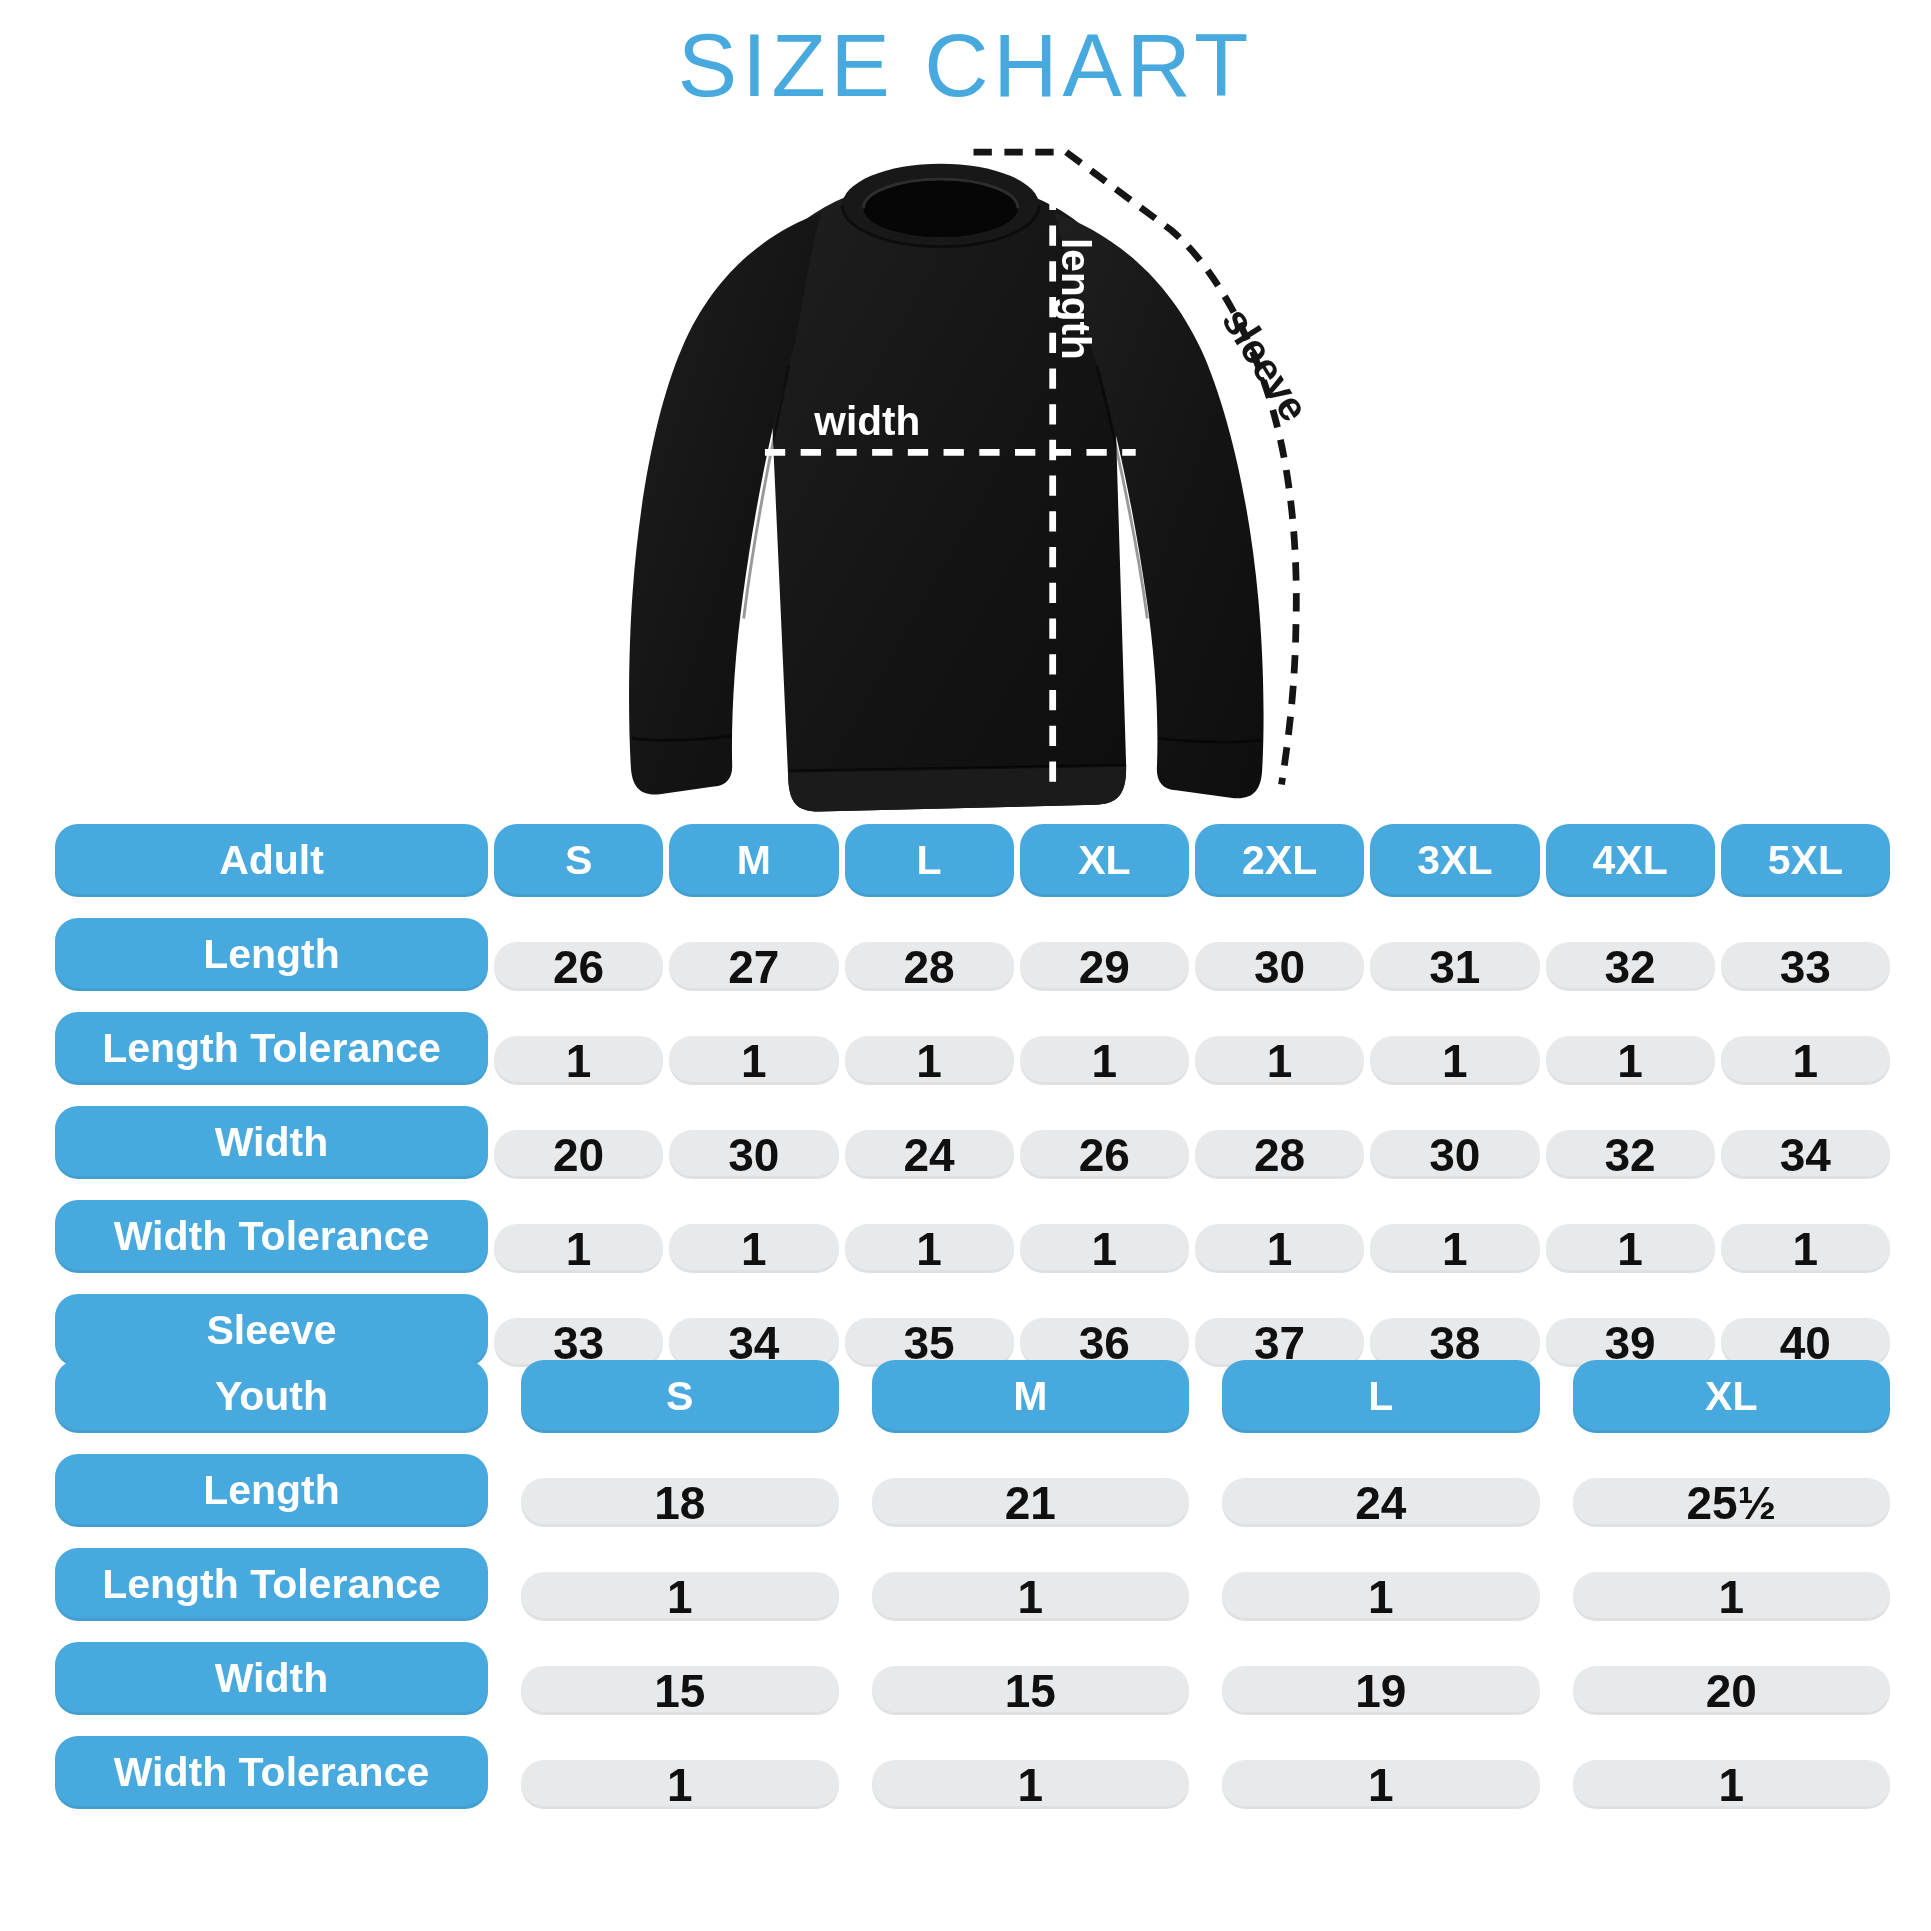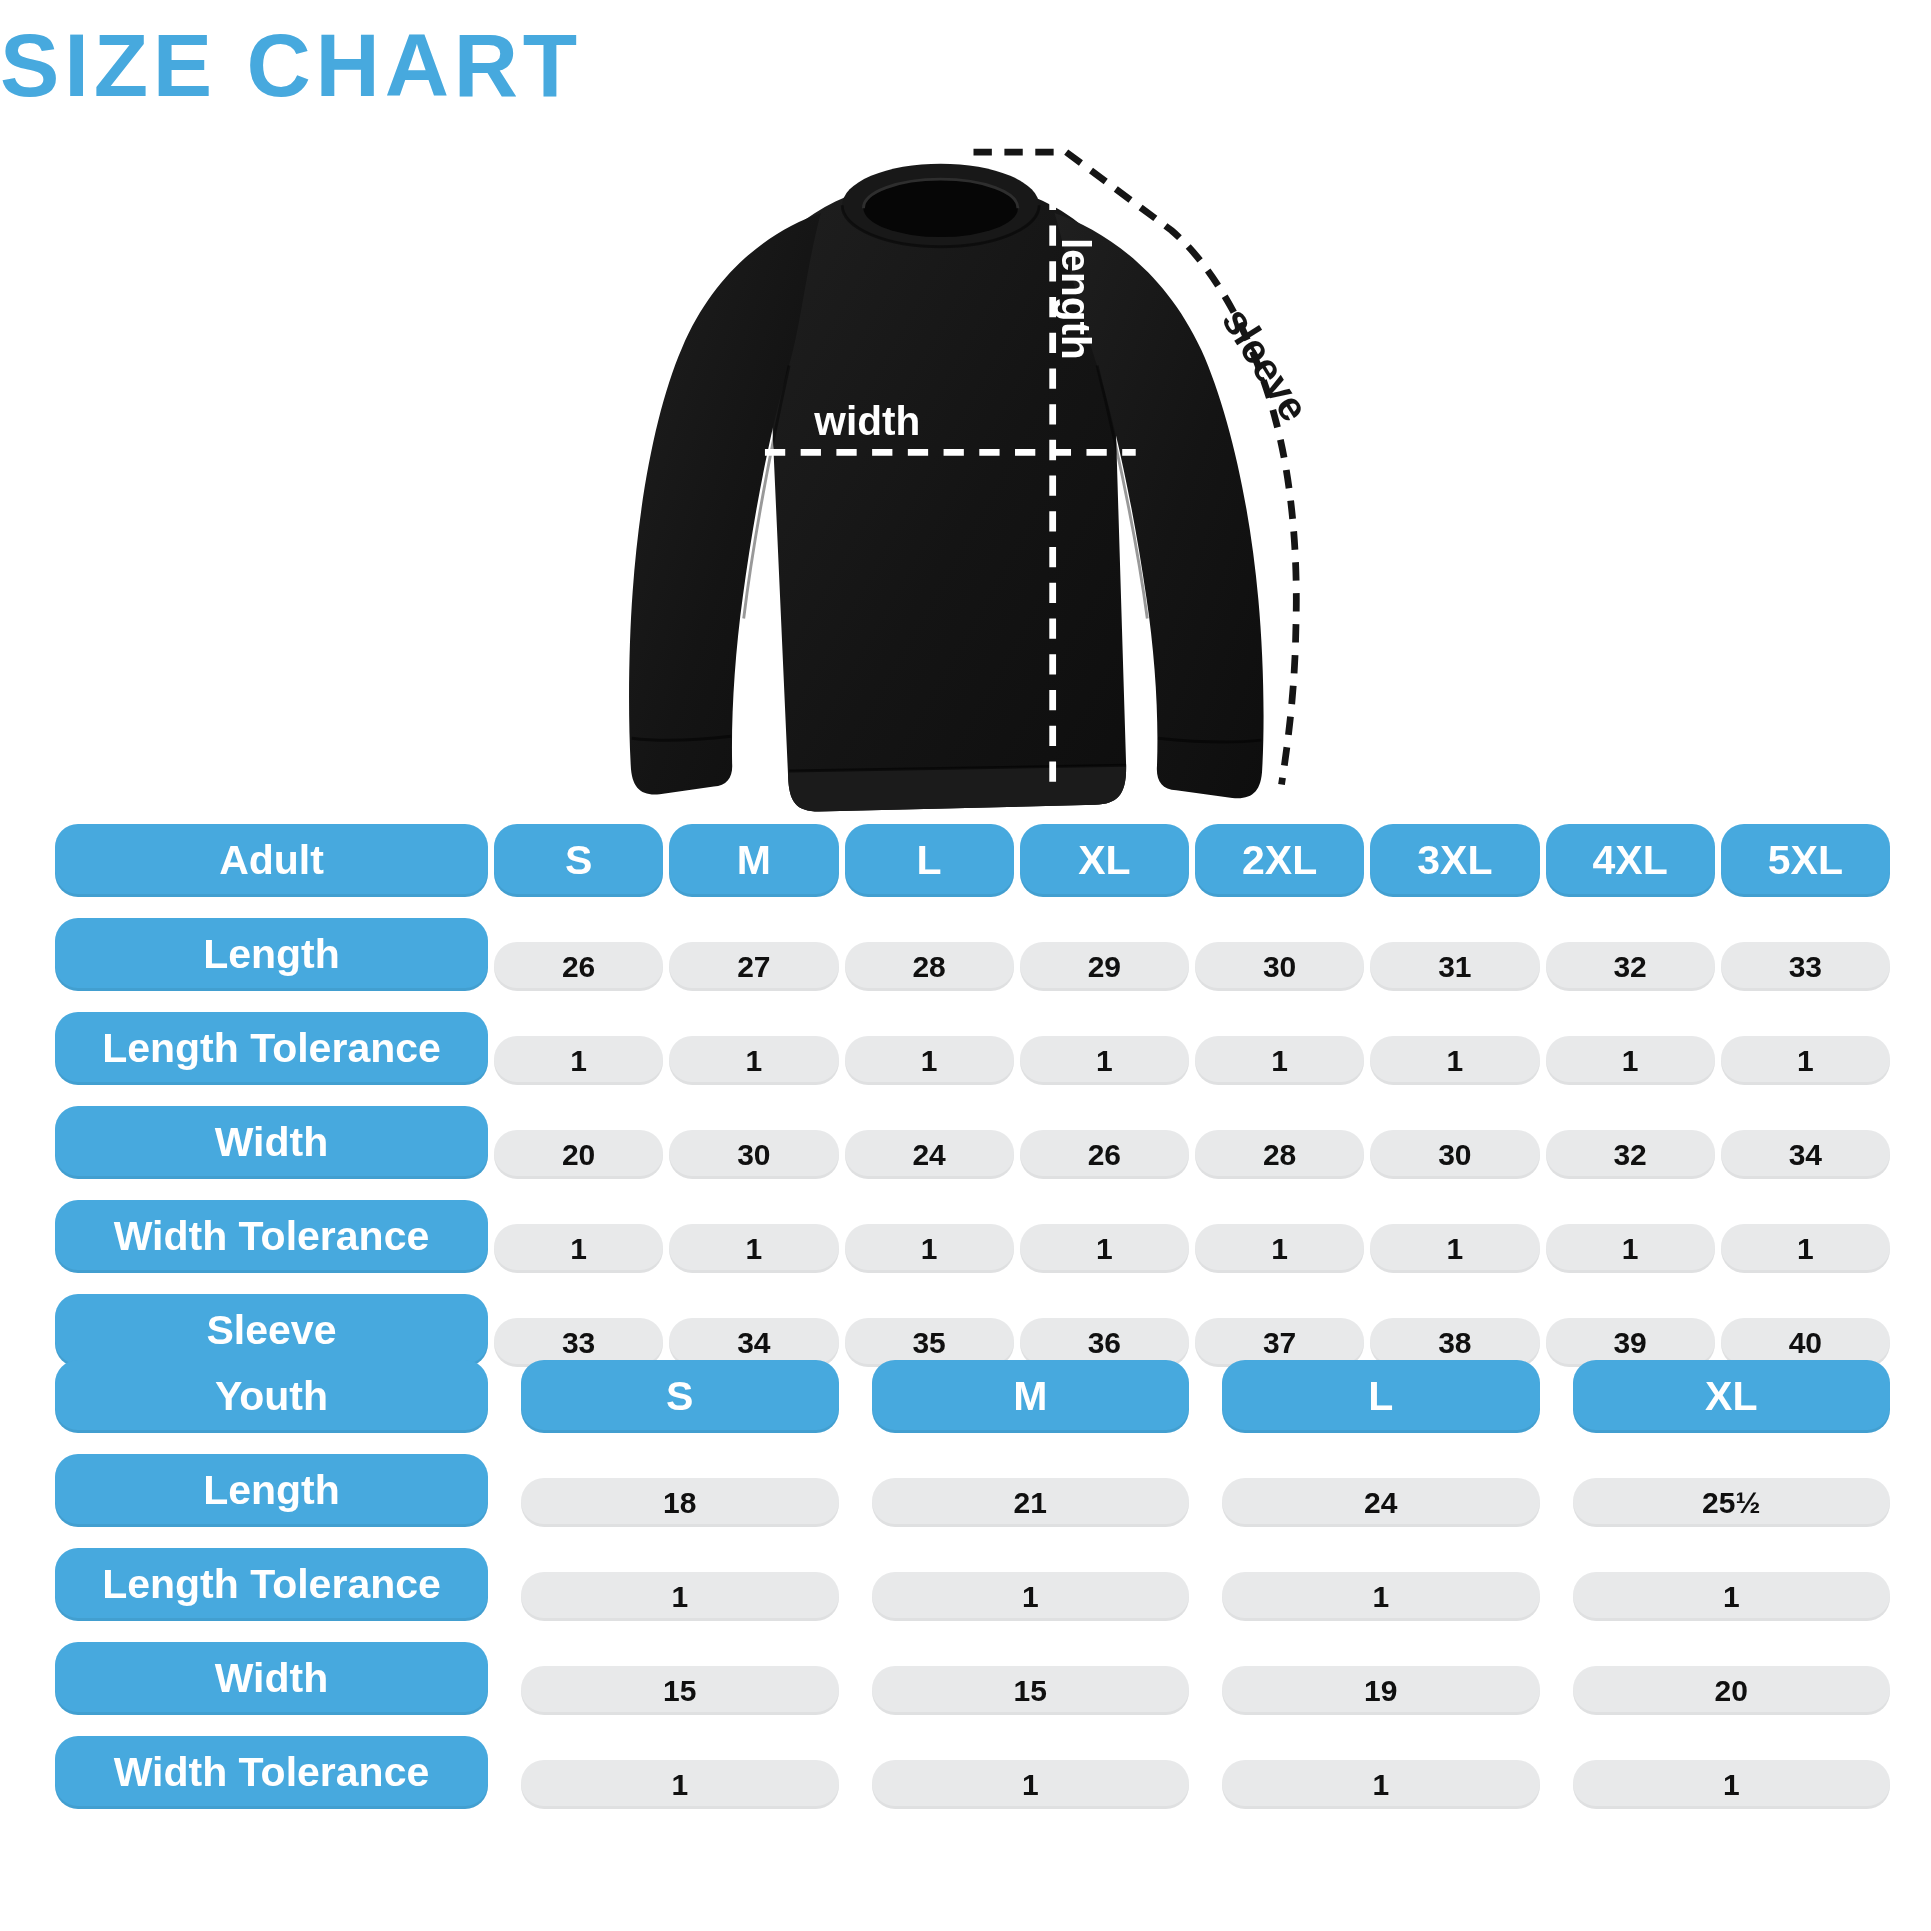--- a/index.html
+++ b/index.html
@@ -11,22 +11,22 @@
   html,body{background:#ffffff;}
   .page{
     position:relative;
     width:1931px;height:1931px;
     background:#ffffff;
     overflow:hidden;
     font-family:"Liberation Sans", sans-serif;
   }
   .title{
     position:absolute;top:13.5px;left:0;width:100%;
-    text-align:left;
-    font-size:89px;font-weight:700;letter-spacing:4.8px;
+    text-align:center;
+    font-size:89px;font-weight:400;letter-spacing:4.8px;
     color:var(--blue);
   }
   .diagram{
     position:absolute;left:483px;top:97px;width:869px;height:734px;
   }
   .diagram svg{display:block;width:869px;height:734px;}
   .size-table{
     position:absolute;left:55px;width:1835px;
   }
   .size-table.adult{top:824px;}
@@ -46,21 +46,21 @@
   }
   .cell.head{
     background:var(--blue);
     color:#ffffff;
     font-size:41px;
     box-shadow:inset 0 -2.9px 0 rgba(0,0,0,0.06);
   }
   .cell.val{
     background:var(--cellgray);
     color:var(--ink);
-    font-size:30px;
+    font-size:46px;
     box-shadow:inset 0 -2.9px 0 rgba(0,0,0,0.035);
     margin-top:24px;
   }
 </style>
 </head>
 <body>
 
 <div class="page">
 
   <div class="title">SIZE CHART</div>

